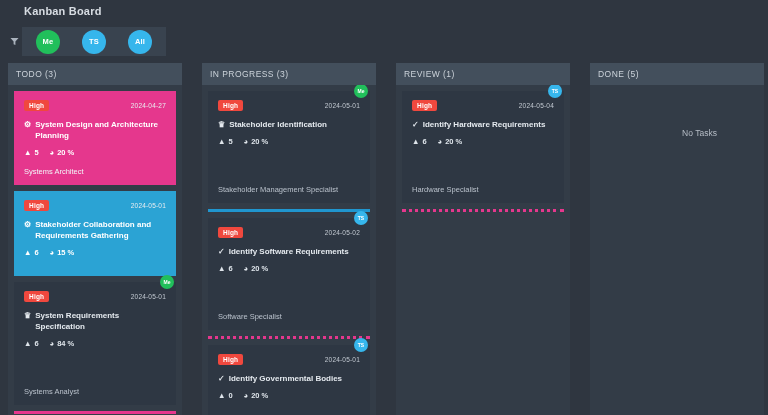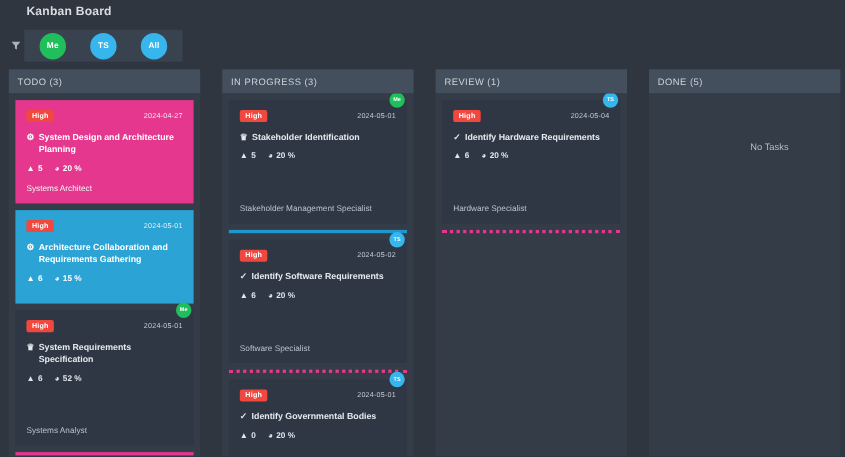--- a/index.html
+++ b/index.html
@@ -185,21 +185,21 @@
             </div>
           </div>
           <div class="card-wrap">
             <div class="card blue">
               <div class="card-top">
                 <span class="badge">High</span>
                 <span class="card-date">2024-05-01</span>
               </div>
               <div class="card-title">
                 <span class="title-icon">⚙</span>
-                <span class="title-text">Architecture Collaboration and Requirements Gathering</span>
+                <span class="title-text">Stakeholder Collaboration and Requirements Gathering</span>
               </div>
               <div class="card-metrics">
                 <span class="metric">
                   <span class="metric-icon">▲</span>
                   <span>6</span>
                 </span>
                 <span class="metric">
                   <span class="metric-icon">◕</span>
                   <span>15 %</span>
                 </span>
@@ -217,21 +217,21 @@
                 <span class="title-icon">♛</span>
                 <span class="title-text">System Requirements Specification</span>
               </div>
               <div class="card-metrics">
                 <span class="metric">
                   <span class="metric-icon">▲</span>
                   <span>6</span>
                 </span>
                 <span class="metric">
                   <span class="metric-icon">◕</span>
-                  <span>52 %</span>
+                  <span>84 %</span>
                 </span>
               </div>
               <div class="card-assignee">Systems Analyst</div>
             </div>
           </div>
           <div class="sep solid-pink"></div>
         </div>
       </div>
       <div class="column">
         <div class="col-header">IN PROGRESS (3)</div>

